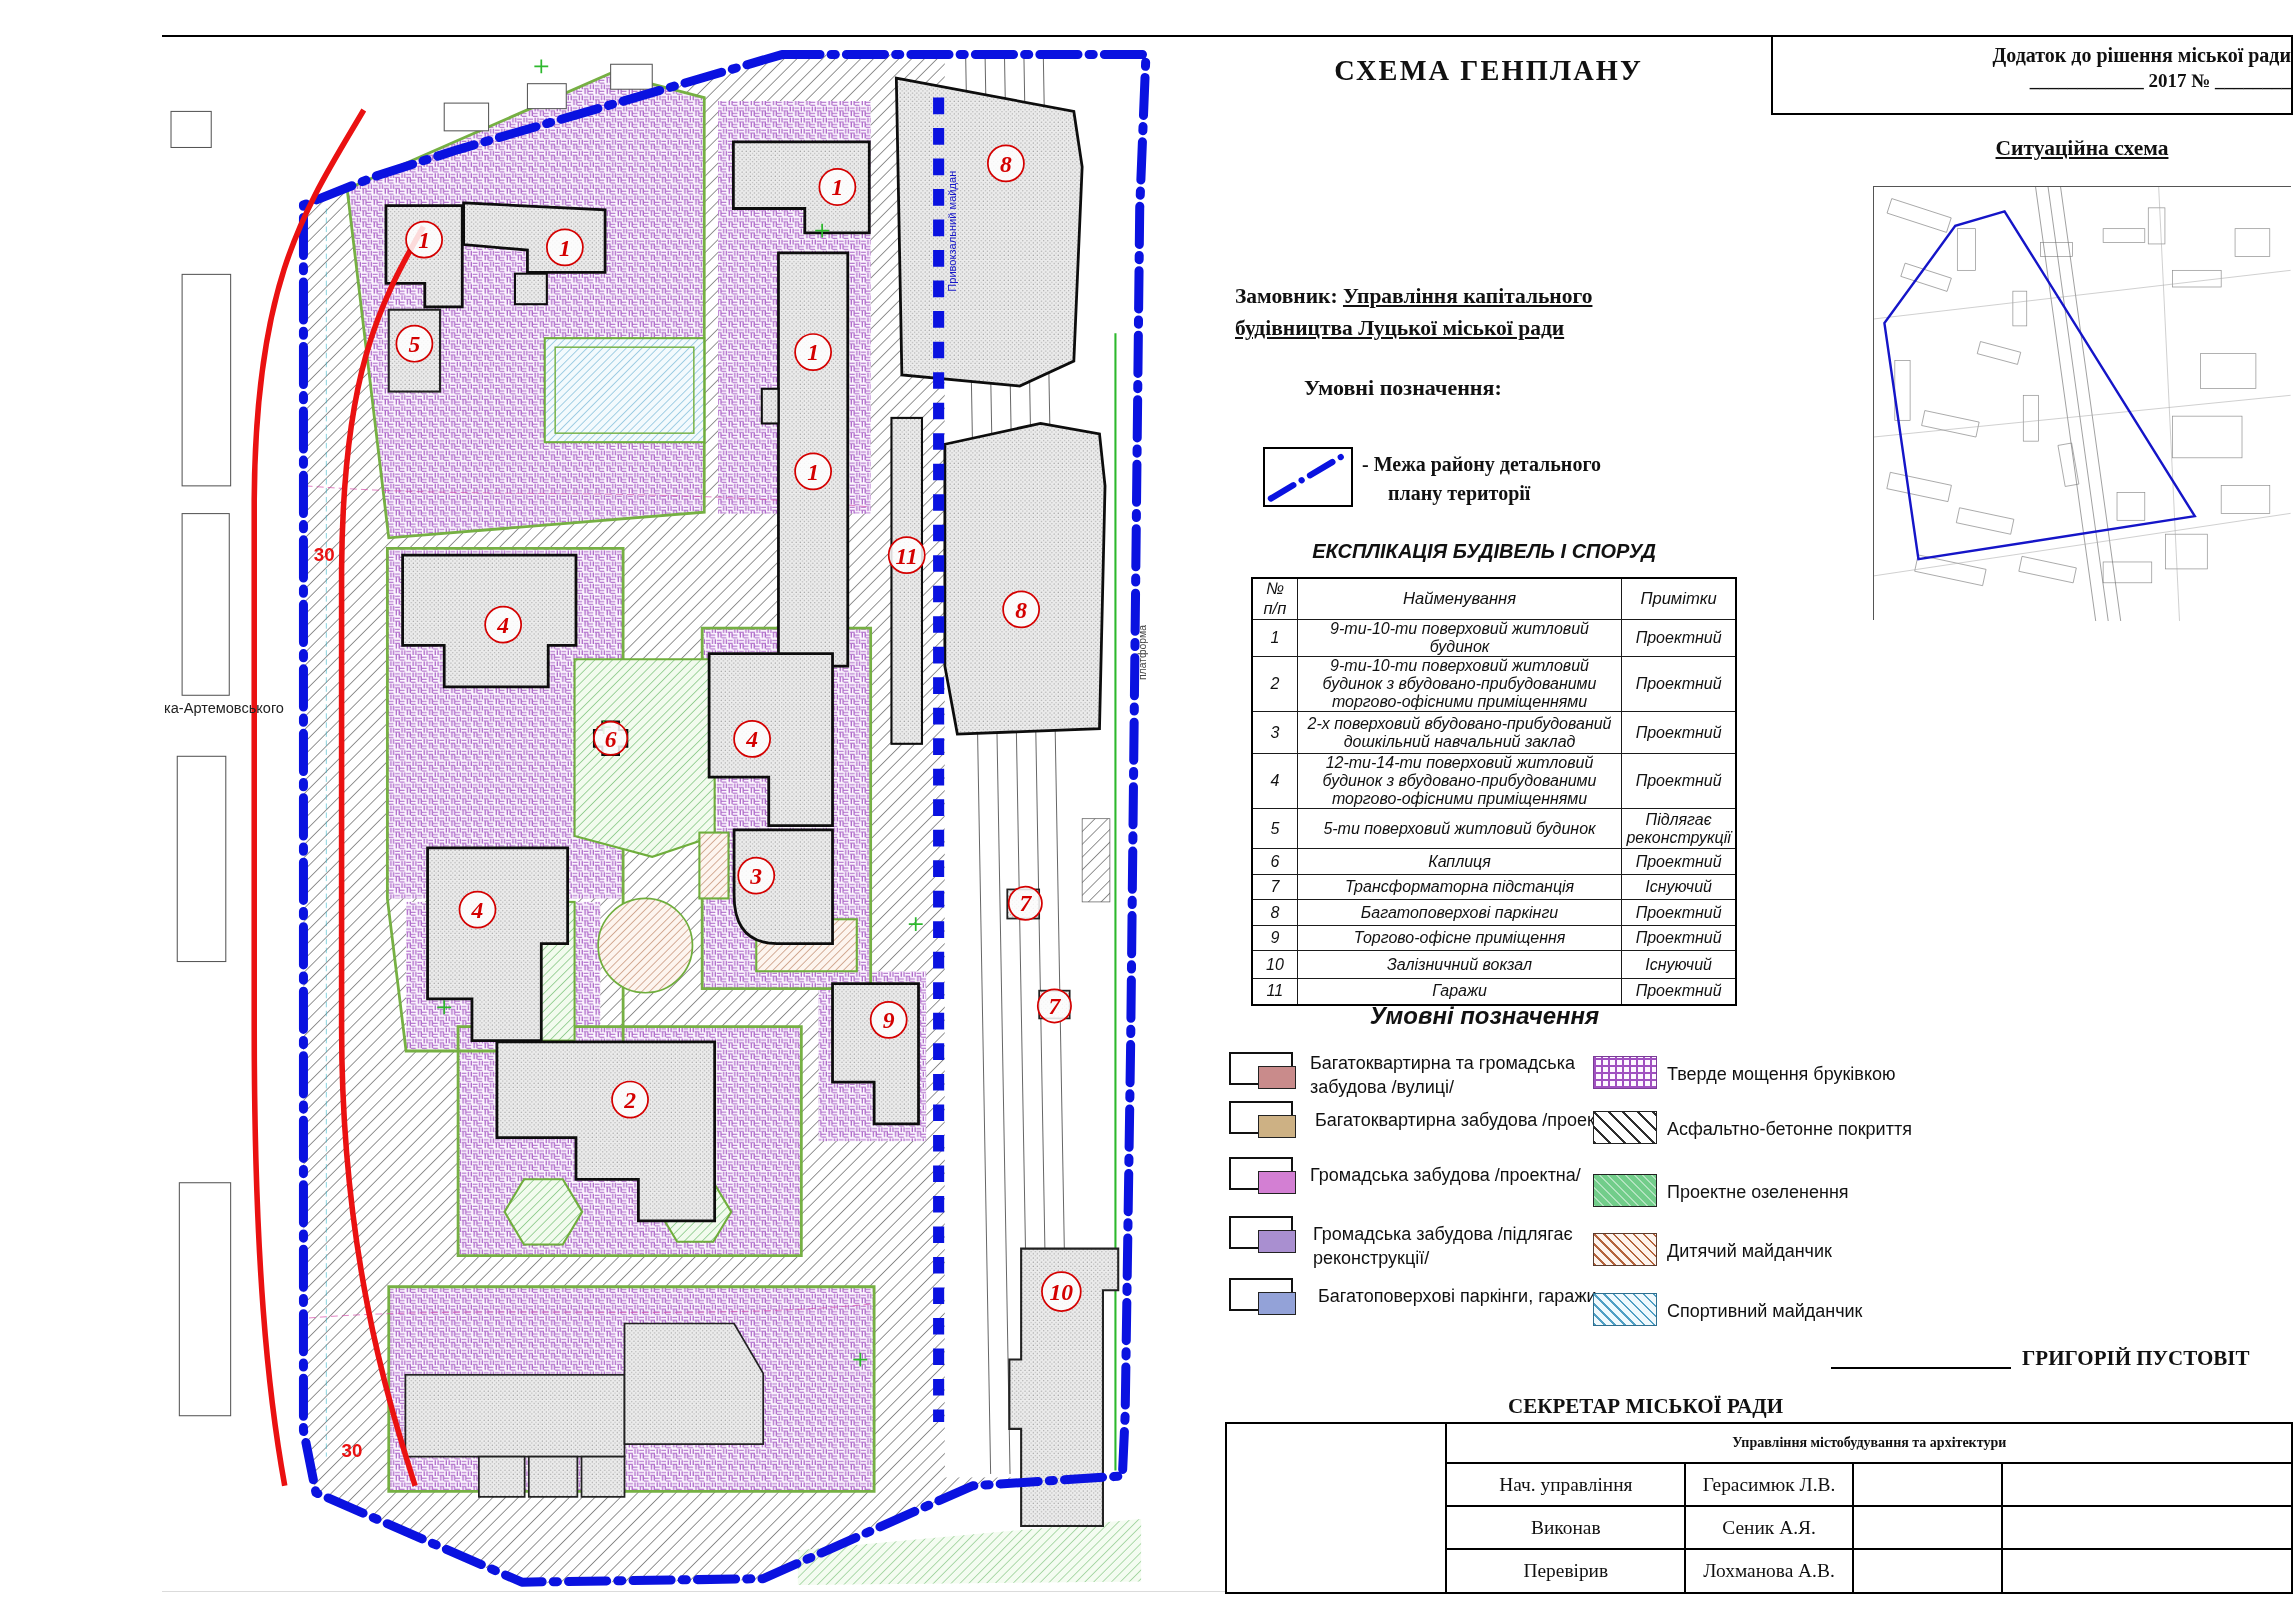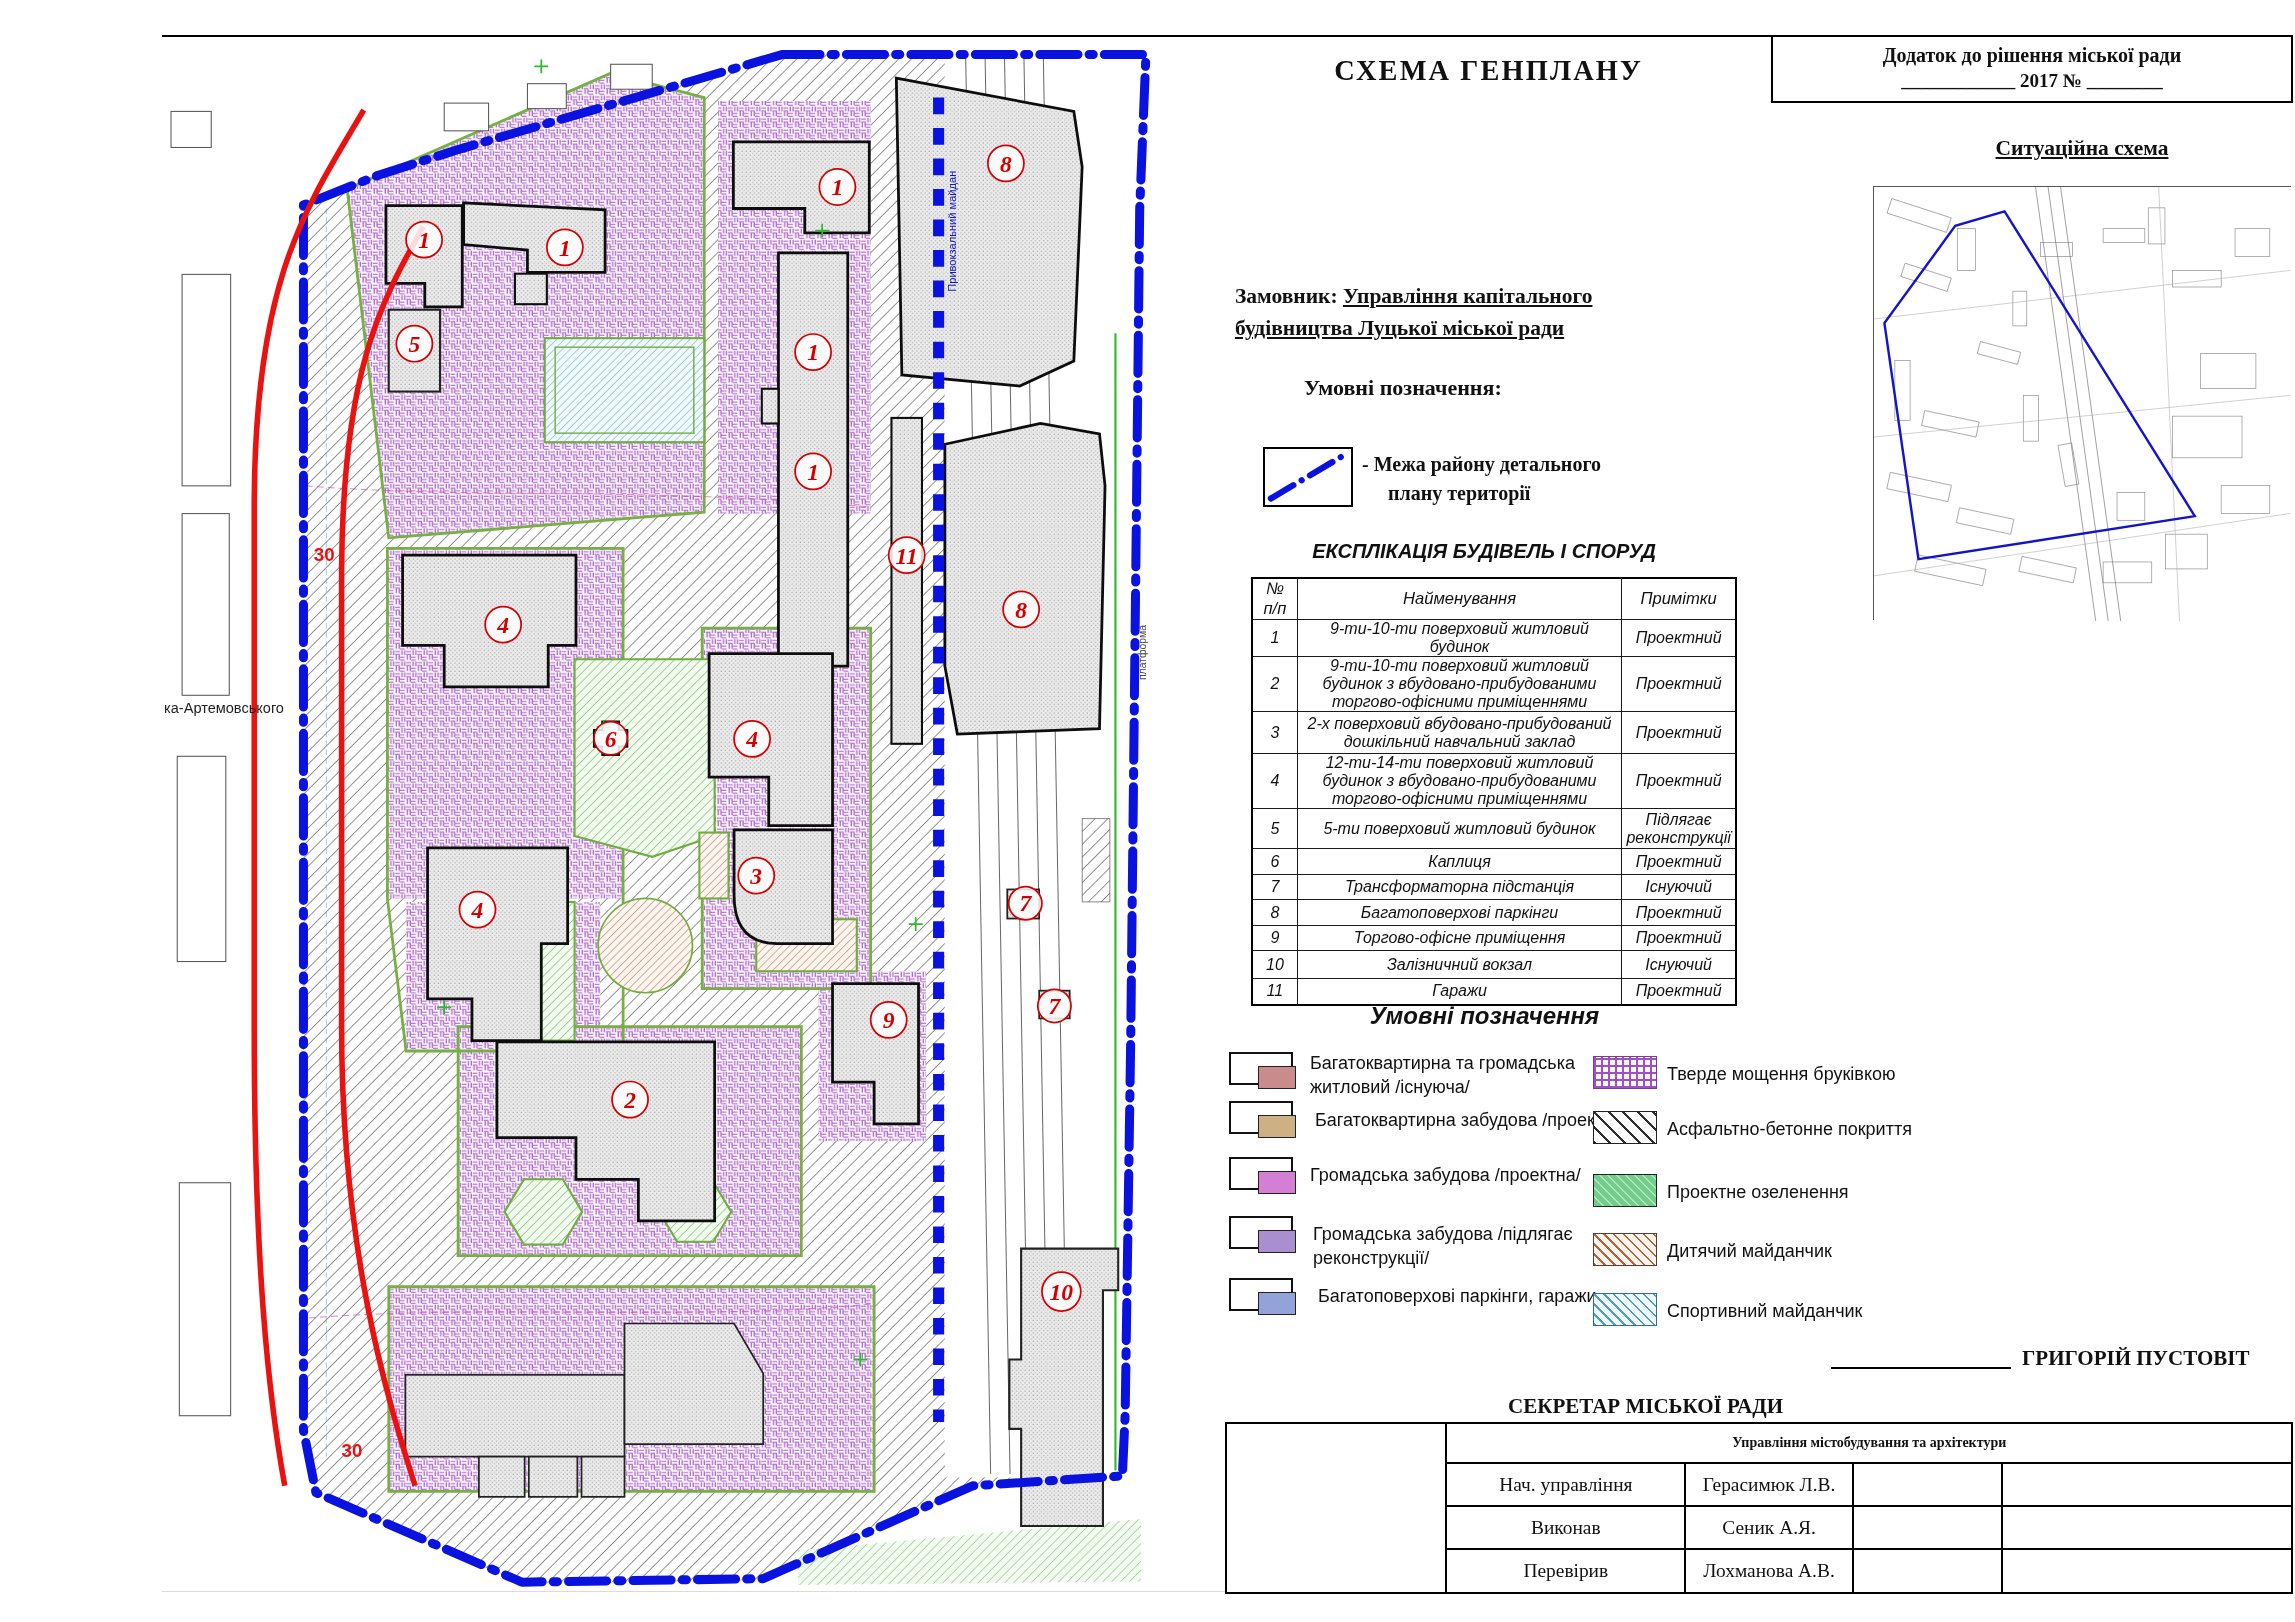--- a/index.html
+++ b/index.html
@@ -4,22 +4,22 @@
 <style>
   html,body{margin:0;padding:0;background:#fff;}
   .sheet{position:relative;width:2295px;height:1623px;background:#fff;overflow:hidden;
          font-family:"Liberation Sans",sans-serif;color:#111;}
   .abs{position:absolute;}
   .serifB{font-family:"Liberation Serif",serif;font-weight:bold;}
   .u{text-decoration:underline;}
   
   .topline{left:162px;top:35px;width:2131px;height:0;border-top:2.1px solid #000;}
   .mapframe{left:162px;top:35px;width:1063px;height:1557px;border:2.1px solid #000;box-sizing:border-box;}
-  .dodatok{left:1771px;top:35px;width:522px;height:68px;border:2.1px solid #000;box-sizing:border-box;
-           text-align:center;}
+  .dodatok{left:1771px;top:35px;width:522px;height:80px;border:2.1px solid #000;box-sizing:border-box;
+           text-align:right;}
   .dodatok .l1{margin-top:7px;font-size:20px;}
   .dodatok .l2{margin-top:2.8px;font-size:19px;}
   .doctitle{left:1322px;top:55px;width:333px;text-align:center;font-size:28.4px;letter-spacing:2.1px;}
   .situtitle{left:1873px;top:136px;width:418px;text-align:center;font-size:21.5px;}
   .situbox{left:1873px;top:186px;width:418px;height:434px;border:0.7px solid #555;box-sizing:border-box;background:#fff;}
   .objblock{left:1226px;top:139px;width:527px;font-size:21.5px;line-height:35px;}
   .custblock{left:1235px;top:280px;width:486px;font-size:21.5px;line-height:32px;}
   .leg1title{left:1304px;top:375px;width:298px;text-align:left;font-size:22px;}
   .leg1sym{left:1263px;top:447px;width:90px;height:60px;border:2.1px solid #000;box-sizing:border-box;background:#fff;}
   .leg1txt{left:1362px;top:450px;width:333px;font-size:20px;line-height:29px;}
@@ -433,21 +433,21 @@
   </tbody>
     </table>
 
   <div class="abs leg2title">Умовні позначення</div>
 
   <div class="abs swL" style="left:1229px;top:1052px">
       <i class="c-exist"></i>
     </div>
   <div class="abs legtxt" style="left:1310px;top:1052px;width:333px">
     <div>Багатоквартирна   та громадська</div>
-      <div>житловий /існуюча/</div>
+      <div>забудова /вулиці/</div>
     </div>
 
   <div class="abs swL" style="left:1229px;top:1101px">
       <i class="c-resid"></i>
     </div>
   <div class="abs legtxt" style="left:1315px;top:1109px;width:347px">
     <div>Багатоквартирна забудова /проектна/</div>
     </div>
 
   <div class="abs swL" style="left:1229px;top:1157px">

